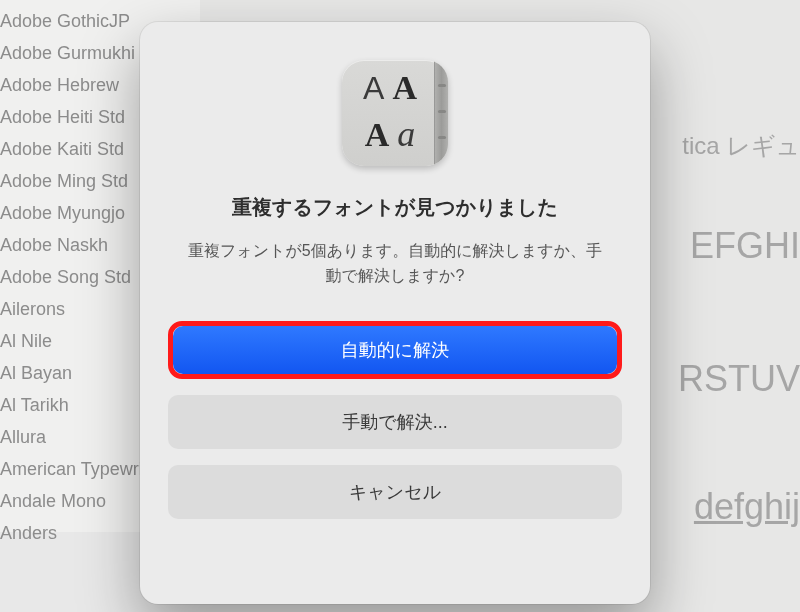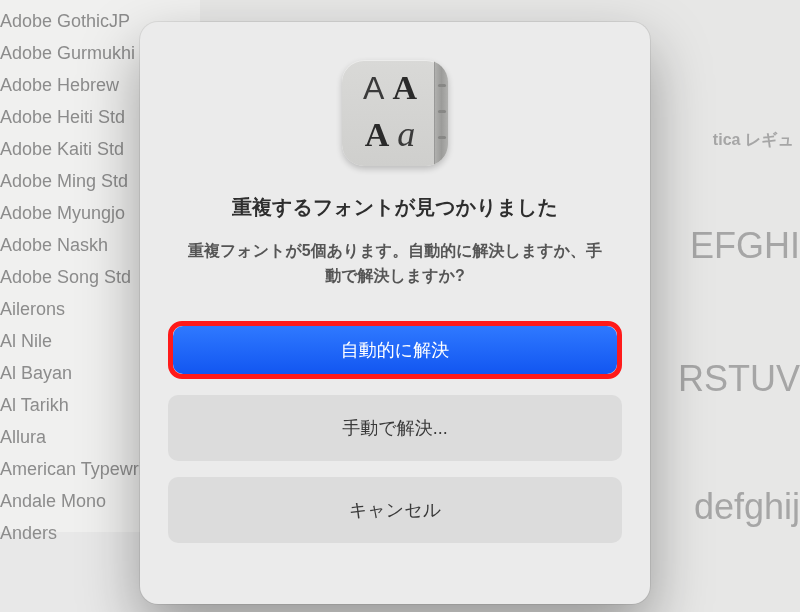--- a/index.html
+++ b/index.html
@@ -34,38 +34,38 @@
       position: absolute;
       left: 200px;
       top: 0;
       right: 0;
       height: 612px;
       background: #e7e7e6;
     }
     .bg-right-top {
       position: absolute;
       top: 130px;
-      right: 6px;
+      right: 0;
       color: #a6a6a6;
-      font-size: 16px;
-      font-weight: 700;
+      font-size: 24px;
+      font-weight: 400;
       white-space: nowrap;
     }
     .bg-right-big {
       position: absolute;
       right: 0;
       color: #a6a6a6;
       font-size: 36px;
       font-weight: 400;
       letter-spacing: 0px;
       white-space: nowrap;
     }
     .br1 { top: 225px; }
     .br2 { top: 358px; }
-    .br3 { top: 486px; }
+    .br3 { top: 486px; text-decoration: underline; }
 
     .dialog {
       position: absolute;
       left: 140px;
       top: 22px;
       width: 510px;
       height: 582px;
       background: #ebebeb;
       border-radius: 18px;
       box-shadow: 0 26px 60px rgba(0,0,0,0.35), 0 0 0 1px rgba(0,0,0,0.07);
@@ -123,36 +123,36 @@
     .dialog-title {
       margin-top: 28px;
       font-size: 20px;
       font-weight: 700;
       color: #2e2e2e;
       text-align: right;
     }
     .dialog-message {
       margin-top: 18px;
       font-size: 16px;
-      font-weight: 700;
+      font-weight: 400;
       color: #555;
       text-align: center;
       line-height: 1.55;
       padding: 0 12px;
     }
     .buttons {
       margin-top: 32px;
       width: 100%;
       display: flex;
       flex-direction: column;
       gap: 16px;
     }
     .btn {
       width: 100%;
-      height: 66px;
+      height: 54px;
       border-radius: 10px;
       font-size: 18px;
       font-weight: 500;
       display: flex;
       align-items: center;
       justify-content: center;
       border: none;
       cursor: pointer;
     }
     .btn-primary {

